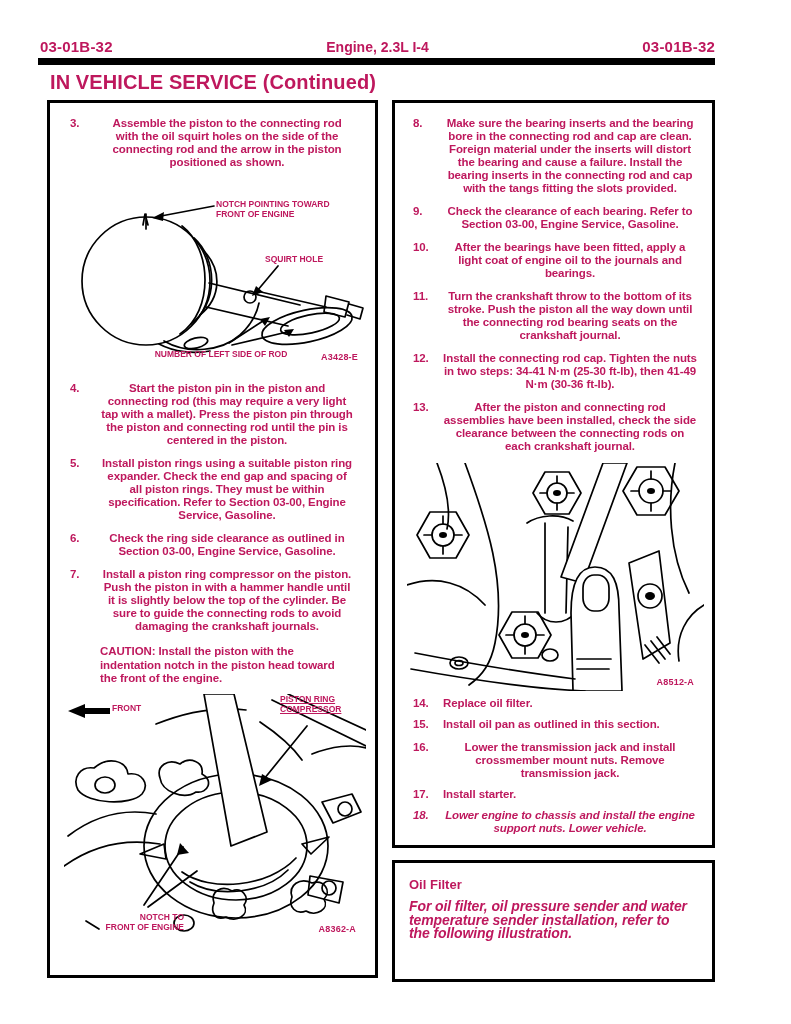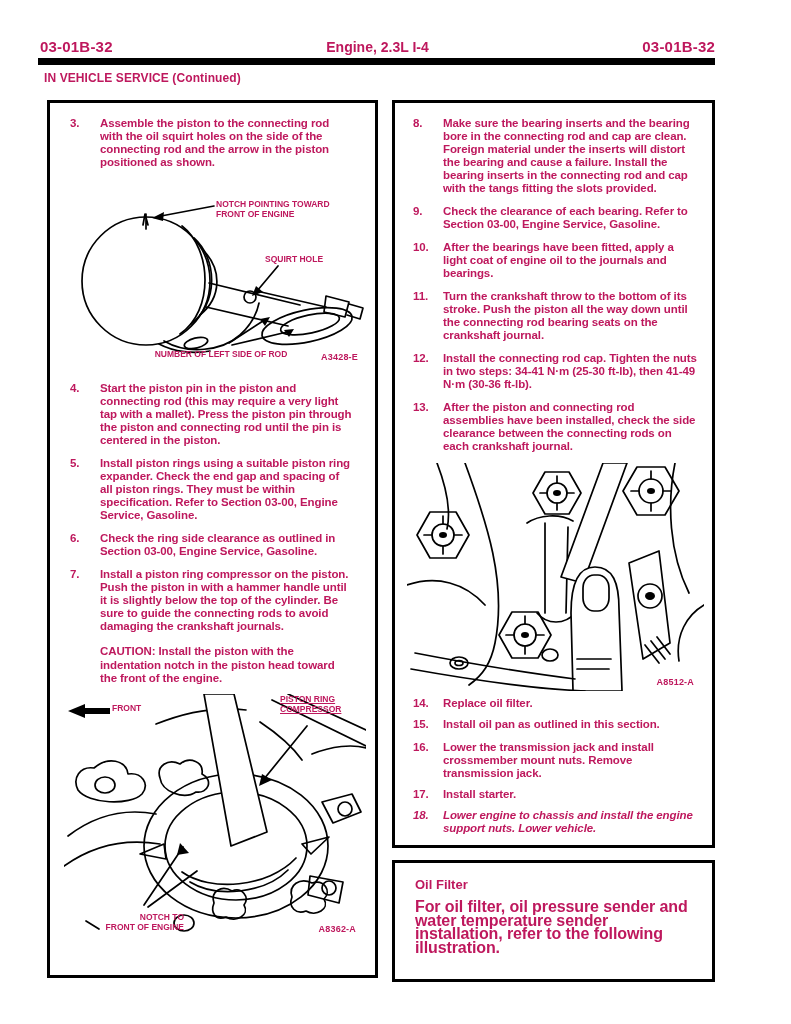--- a/index.html
+++ b/index.html
@@ -5,42 +5,42 @@
   html,body{margin:0;padding:0;background:#e8e8e8;}
   .page{
     position:relative; width:791px; height:1024px; background:#ffffff;
     font-family:"Liberation Sans", sans-serif; color:#be185d; overflow:hidden;
   }
   
   .hdr{position:absolute; left:40px; top:38px; width:675px; display:flex; align-items:baseline;}
   .hdr .code{font-size:15px; font-weight:bold; letter-spacing:.2px;}
   .hdr .title{flex:1; text-align:center; font-size:14px; font-weight:bold;}
   .thick-rule{position:absolute; left:38px; top:58px; width:677px; height:7px; background:#000;}
-  .section-title{position:absolute; left:44px; top:71px; font-size:12px; font-weight:bold; letter-spacing:.1px;}
+  .section-title{position:absolute; left:50px; top:71px; font-size:20px; font-weight:bold; letter-spacing:.1px;}
   
   .box{position:absolute; border:3px solid #000; box-sizing:border-box; background:#fff; overflow:hidden;}
   .box-left{left:47px; top:100px; width:331px; height:878px; padding:14px 8px 0 14px;}
   .box-right{left:392px; top:100px; width:323px; height:748px; padding:14px 8px 0 12px;}
-  .box-oil{left:392px; top:860px; width:323px; height:122px; padding:14px 14px 0 20px;}
+  .box-oil{left:392px; top:860px; width:323px; height:122px; padding:14px 14px 0 14px;}
   
   .step{display:flex; margin-bottom:10px; font-size:11.5px; font-weight:bold; line-height:13px; letter-spacing:-0.1px;}
   .step .num{flex:none; width:30px; padding-left:6px;}
-  .step .txt{flex:none; max-width:254px;}
+  .step .txt{flex:none; max-width:254px;text-align:center;}
   .caution{margin:12px 0 0 36px; max-width:252px; font-size:11.5px; font-weight:bold; line-height:13.5px; letter-spacing:-0.1px;}
   
   .fig{position:relative;}
   .fig svg{position:absolute; left:0; top:0; width:100%; height:100%;}
   .fig-piston{width:302px; height:175px; margin-top:24px; margin-bottom:14px;}
   .fig-compressor{width:302px; height:250px; margin-top:8px;}
   .fig-clearance{width:297px; height:228px; margin-top:6px; margin-bottom:6px;}
   .fig-label{position:absolute; font-size:8.5px; font-weight:bold; line-height:10px; white-space:pre-line; letter-spacing:0;}
   .fig-code{position:absolute; font-size:9px; font-weight:bold; letter-spacing:.2px;}
   
   .oil-title{font-size:13px; font-weight:bold; margin-bottom:8px;}
-  .oil-body{font-size:16px; font-weight:bold; line-height:13.5px; max-width:280px; letter-spacing:-0.1px;}
+  .oil-body{font-size:14px; font-weight:bold; line-height:13.5px; max-width:280px; letter-spacing:-0.1px;font-style:italic;}
   svg{stroke:#000; fill:none; stroke-width:1.7; stroke-linecap:round; stroke-linejoin:round;}
   svg .fill{fill:#000; stroke:none;}
   svg .white{fill:#fff;}
 </style>
 </head>
 <body>
 
 <div class="page">
 
   <div class="hdr">

